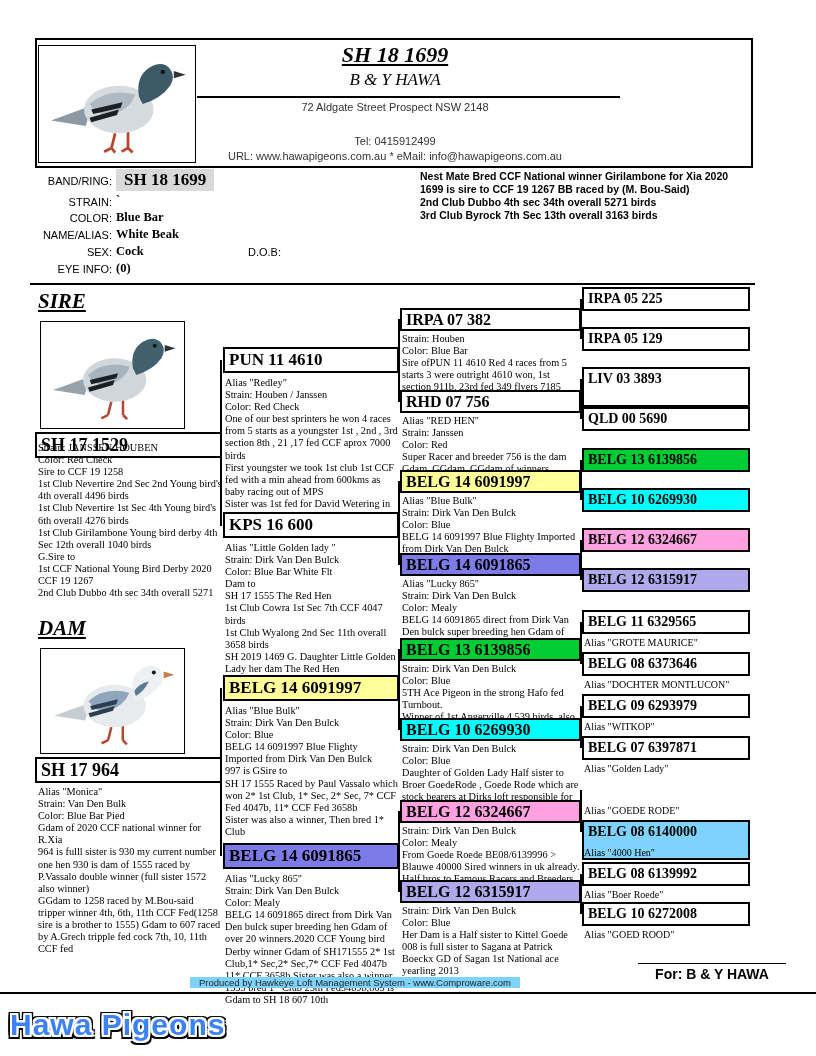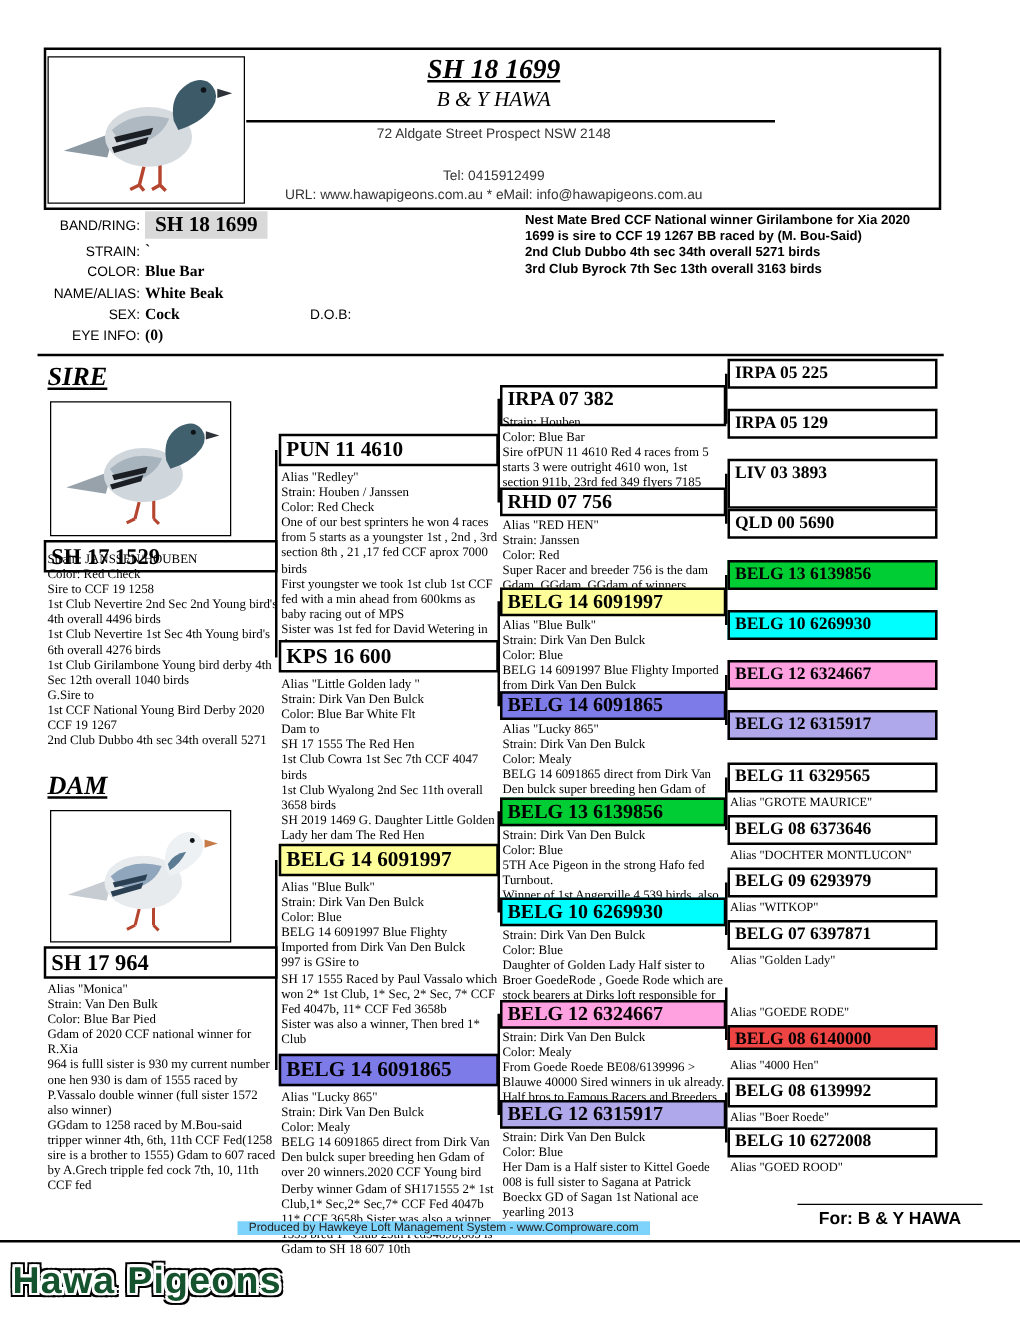--- a/index.html
+++ b/index.html
@@ -23,21 +23,21 @@
   .pbody{font-family:"Liberation Serif",serif;font-size:10.3px;line-height:12.1px;
          white-space:pre-line;color:#000;}
   .g4alias{font-family:"Liberation Serif",serif;font-size:10px;color:#000;white-space:nowrap;}
   .vline{width:0;border-left:2px solid #000;}
   .hline{height:0;border-top:2px solid #000;}
   .heading{font-size:21px;font-weight:bold;font-style:italic;text-decoration:underline;}
   .lbl{font-family:"Liberation Sans",sans-serif;font-size:11px;text-align:right;width:82px;}
   .val{font-family:"Liberation Serif",serif;font-size:12.5px;font-weight:bold;}
   .notesline{font-family:"Liberation Sans",sans-serif;font-size:10.5px;font-weight:bold;line-height:13px;}
   .hdrline{font-family:"Liberation Sans",sans-serif;font-size:11px;color:#333;}
-  .brand{font-family:"Liberation Sans",sans-serif;font-weight:bold;font-size:30px;letter-spacing:1px;color:#14532d;
+  .brand{font-family:"Liberation Sans",sans-serif;font-weight:bold;font-size:30px;letter-spacing:1px;color:#3b82f6;
     text-shadow:
       -2px -2px 0 #fff, 2px -2px 0 #fff, -2px 2px 0 #fff, 2px 2px 0 #fff,
       -2px 0 0 #fff, 2px 0 0 #fff, 0 -2px 0 #fff, 0 2px 0 #fff,
       -3.5px -3.5px 0 #000, 3.5px -3.5px 0 #000, -3.5px 3.5px 0 #000, 3.5px 3.5px 0 #000,
       -3.5px 0 0 #000, 3.5px 0 0 #000, 0 -3.5px 0 #000, 0 3.5px 0 #000;}
 </style>
 </head>
 <body>
 
 <div class="page">
@@ -163,21 +163,21 @@
 997 is GSire to
 SH 17 1555 Raced by Paul Vassalo which won 2* 1st Club, 1* Sec, 2* Sec, 7* CCF Fed 4047b, 11* CCF Fed 3658b
 Sister was also a winner, Then bred 1* Club</div>
 
   <div class="abs ringbox r2" style="left: 223px; top: 843px; width: 176px; height: 26px; background-color: rgb(125, 123, 232);">BELG 14 6091865</div>
   <div class="abs pbody" style="left:225px;top:873px;width:173px;">Alias "Lucky 865"
 Strain: Dirk Van Den Bulck
 Color: Mealy
 BELG 14 6091865  direct from Dirk Van Den bulck super breeding hen Gdam of over 20 winners.2020 CCF Young bird Derby winner Gdam of SH171555 2* 1st Club,1* Sec,2* Sec,7* CCF Fed 4047b 11* CCF 3658b Sister was also a winner, 1555 bred 1* Club 25th Fed5489b,865 is Gdam to SH 18 607 10th</div>
 
-  <div class="abs ringbox r3" style="left: 400px; top: 308px; width: 181px; height: 33px; background-color: rgb(255, 255, 255); font-family: Liberation Serif, serif;">IRPA 07 382</div>
+  <div class="abs ringbox r3" style="left: 400px; top: 308px; width: 181px; height: 23px; background-color: rgb(255, 255, 255); font-family: Liberation Serif, serif;">IRPA 07 382</div>
   <div class="abs pbody" style="left:402px;top:333px;width:178px;">Strain: Houben
 Color: Blue Bar
 Sire ofPUN 11 4610 Red 4 races from 5 starts 3 were outright 4610 won, 1st section 911b, 23rd fed 349 flyers 7185 birds, 8th</div>
 
   <div class="abs ringbox r3" style="left: 400px; top: 390px; width: 181px; height: 23px; background-color: rgb(255, 255, 255);">RHD 07 756</div>
   <div class="abs pbody" style="left:402px;top:415px;width:178px;">Alias "RED HEN"
 Strain: Janssen
 Color: Red
 Super Racer and breeder 756 is the dam Gdam, GGdam, GGdam of winners</div>
 
@@ -225,21 +225,21 @@
 
   <div class="abs ringbox r4" style="left: 582px; top: 610px; width: 168px; height: 24px; background-color: rgb(255, 255, 255);">BELG 11 6329565</div>
   <div class="abs g4alias" style="left:584px;top:637px;">Alias "GROTE MAURICE"</div>
   <div class="abs ringbox r4" style="left: 582px; top: 652px; width: 168px; height: 24px; background-color: rgb(255, 255, 255);">BELG 08 6373646</div>
   <div class="abs g4alias" style="left:584px;top:679px;">Alias "DOCHTER MONTLUCON"</div>
   <div class="abs ringbox r4" style="left: 582px; top: 694px; width: 168px; height: 24px; background-color: rgb(255, 255, 255);">BELG 09 6293979</div>
   <div class="abs g4alias" style="left:584px;top:721px;">Alias "WITKOP"</div>
   <div class="abs ringbox r4" style="left: 582px; top: 736px; width: 168px; height: 24px; background-color: rgb(255, 255, 255);">BELG 07 6397871</div>
   <div class="abs g4alias" style="left:584px;top:763px;">Alias "Golden Lady"</div>
   <div class="abs g4alias" style="left:584px;top:805px;">Alias "GOEDE RODE"</div>
-  <div class="abs ringbox r4" style="left: 582px; top: 820px; width: 168px; height: 20px; background-color: #ef4444;">BELG 08 6140000</div>
+  <div class="abs ringbox r4" style="left: 582px; top: 820px; width: 168px; height: 40px; background-color: #7dd3fc;">BELG 08 6140000</div>
   <div class="abs g4alias" style="left:584px;top:847px;">Alias "4000 Hen"</div>
   <div class="abs ringbox r4" style="left: 582px; top: 862px; width: 168px; height: 24px; background-color: rgb(255, 255, 255);">BELG 08 6139992</div>
   <div class="abs g4alias" style="left:584px;top:889px;">Alias "Boer Roede"</div>
   <div class="abs ringbox r4" style="left: 582px; top: 902px; width: 168px; height: 24px; background-color: rgb(255, 255, 255);">BELG 10 6272008</div>
   <div class="abs g4alias" style="left:584px;top:929px;">Alias "GOED ROOD"</div>
 
   <div class="abs vline" style="left:220px;top:360px;height:166px;"></div>
   <div class="abs vline" style="left:220px;top:688px;height:168px;"></div>
   <div class="abs vline" style="left:398px;top:319px;height:83px;"></div>
   <div class="abs vline" style="left:398px;top:481px;height:84px;"></div>

